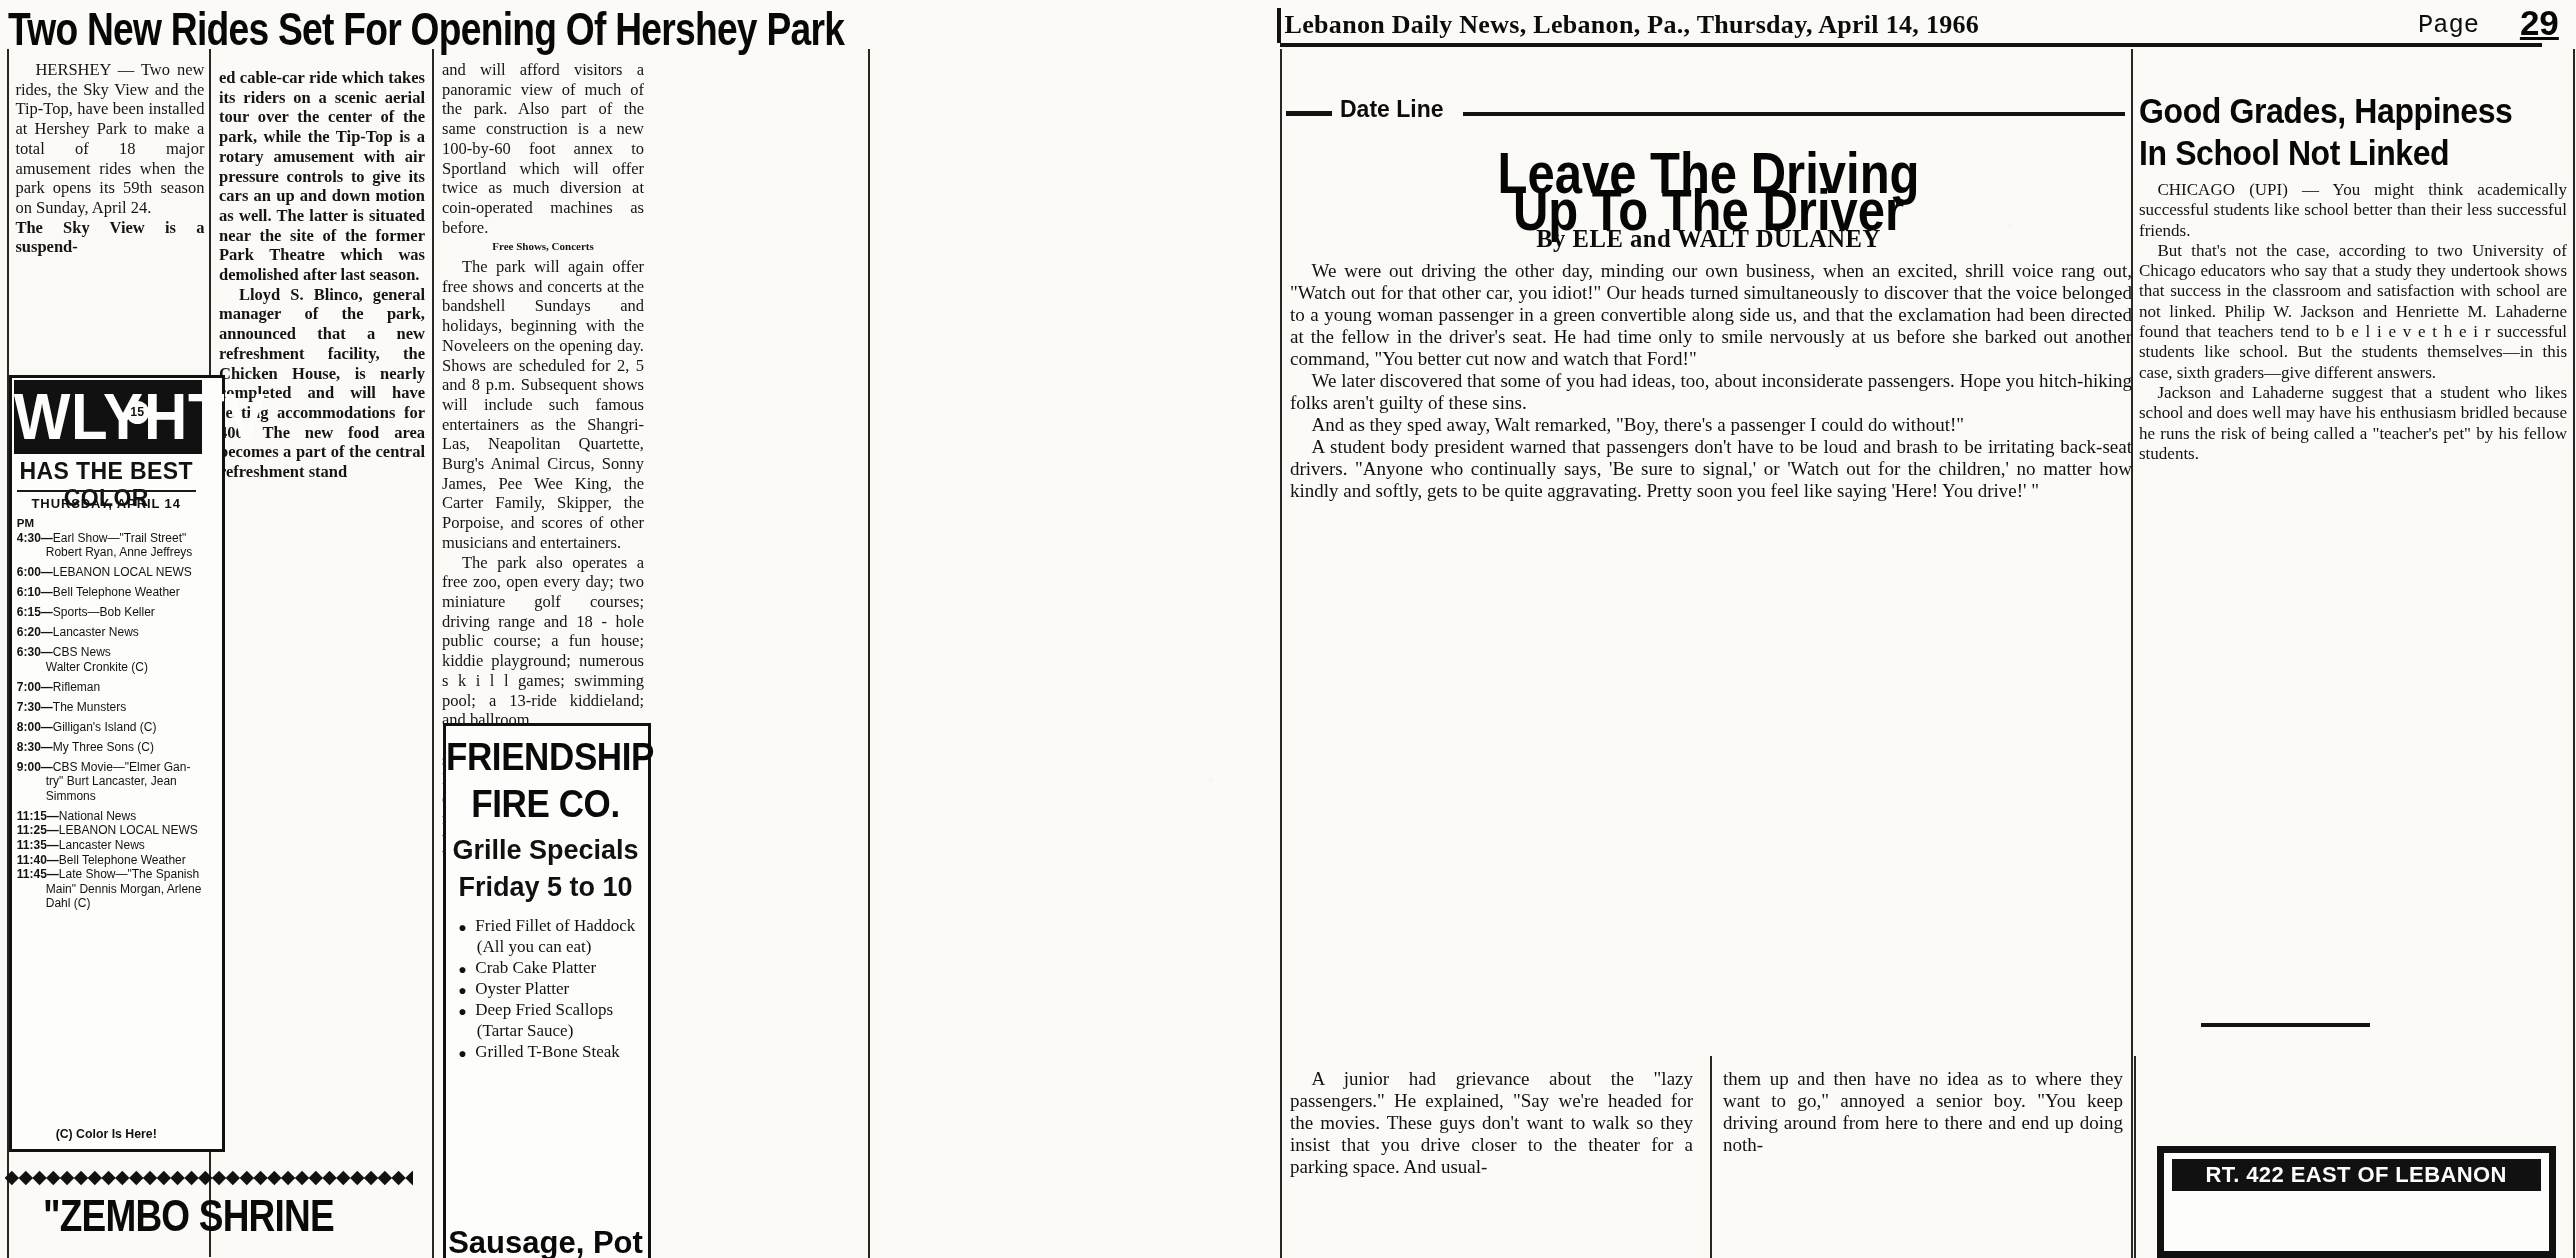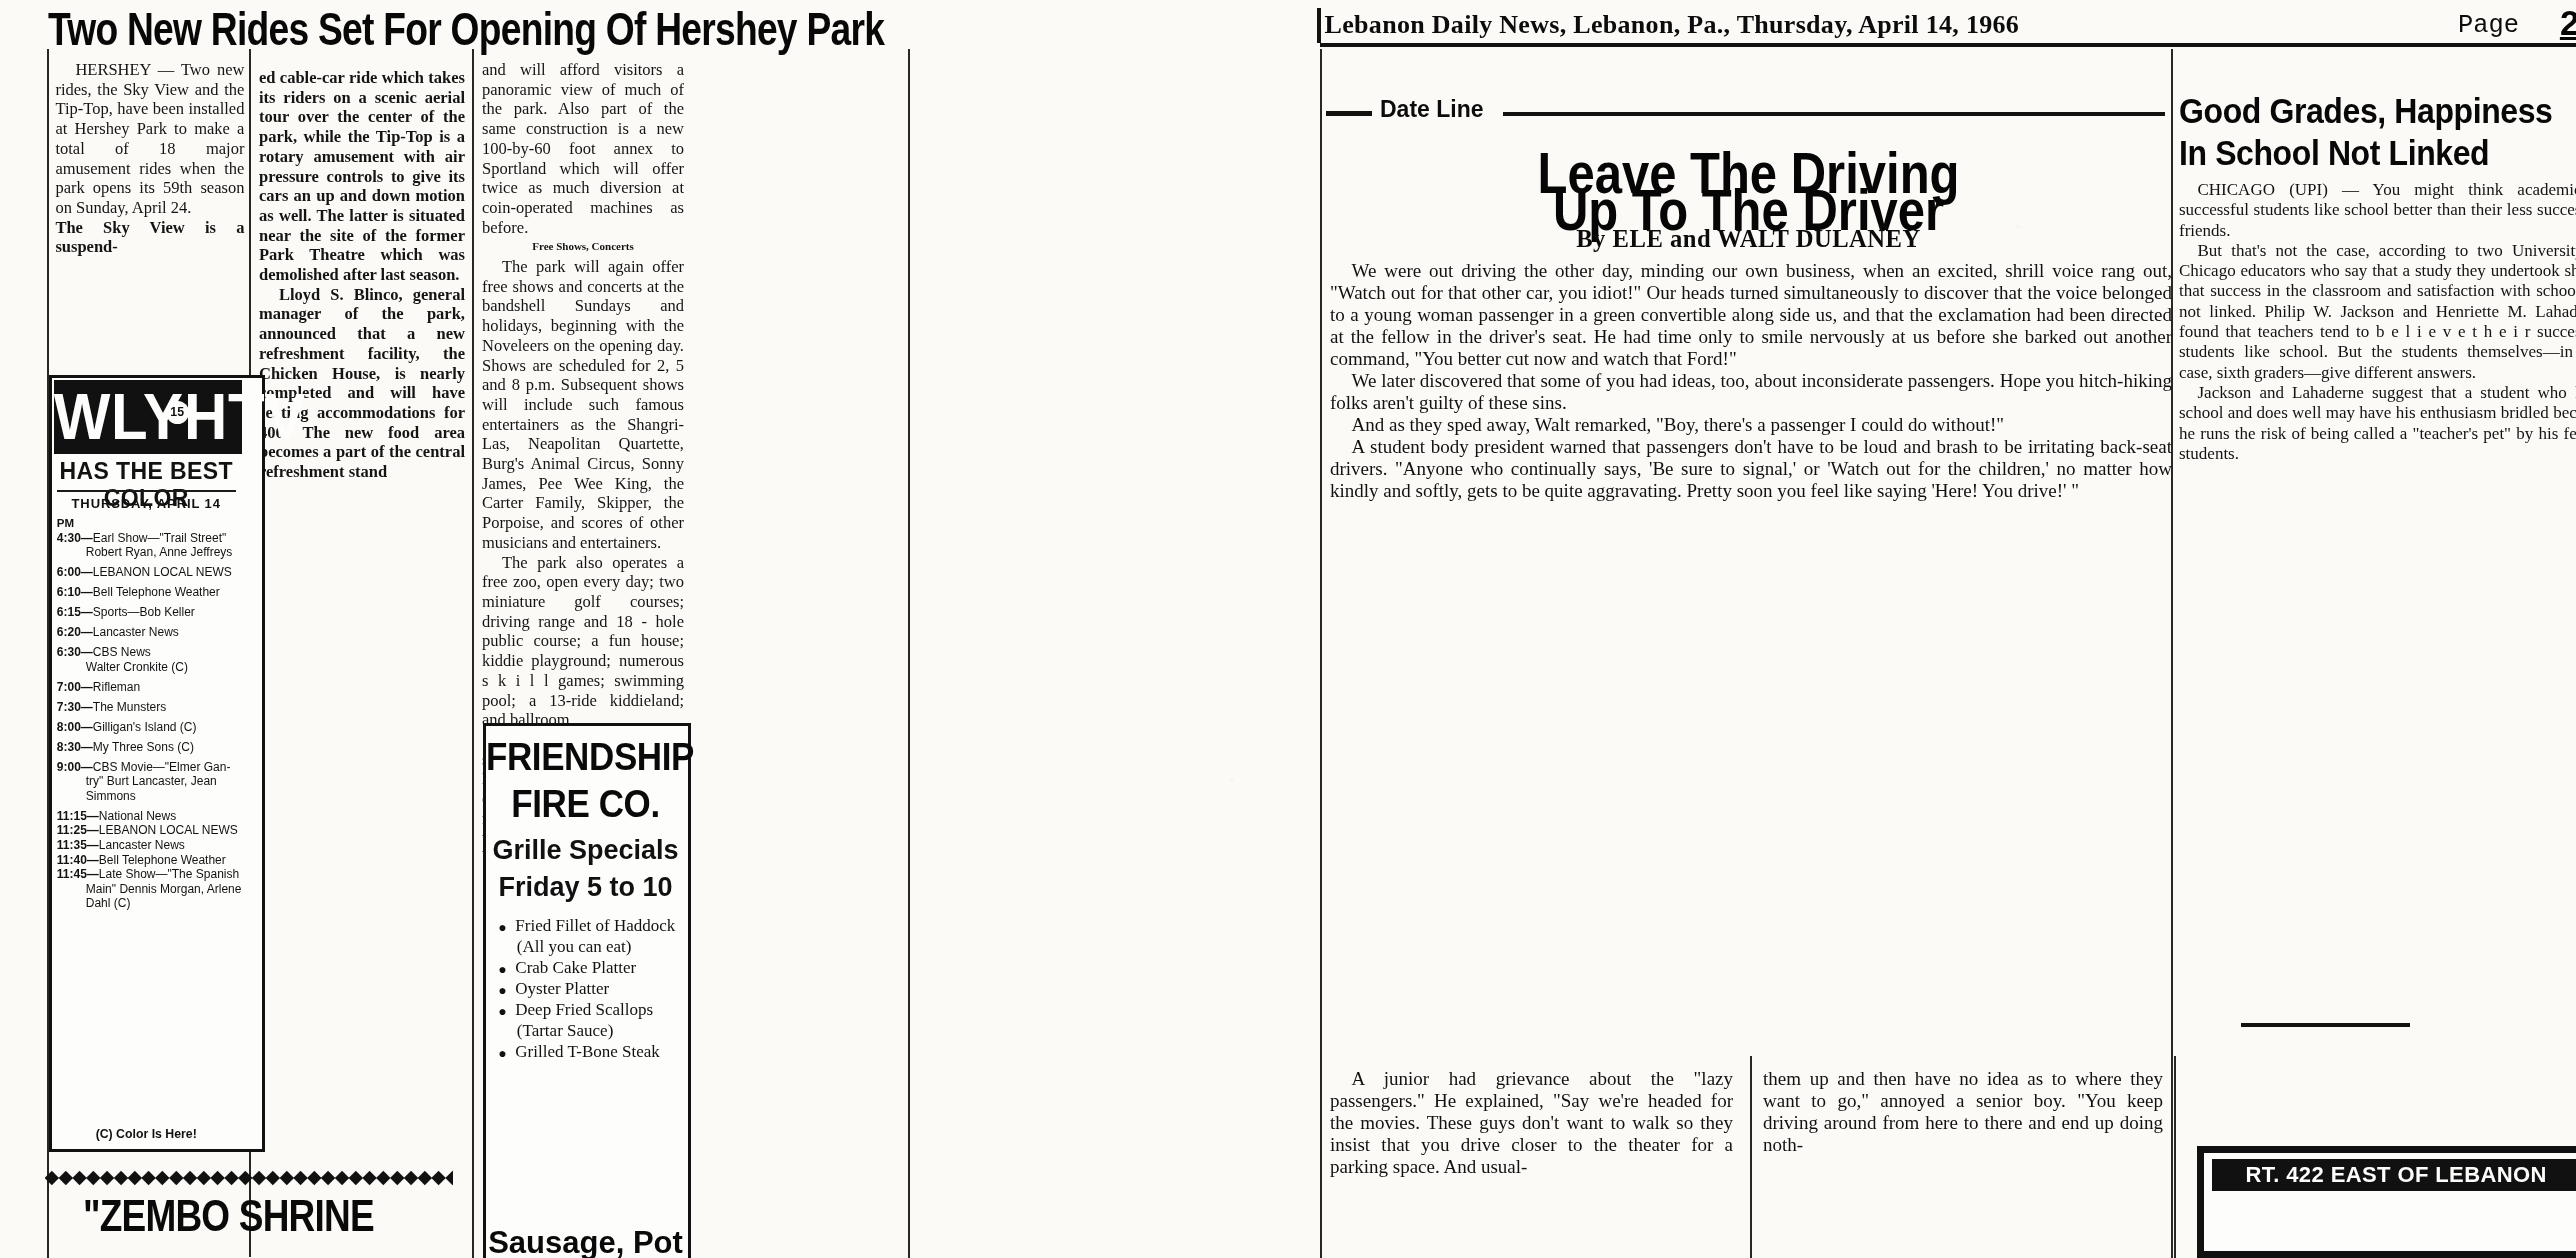--- a/index.html
+++ b/index.html
@@ -12,21 +12,20 @@
     position:relative;
   }
   
   .page{
     position:absolute;inset:0;
     background:
       radial-gradient(circle at 12% 30%, rgba(0,0,0,0.022) 0 1.5px, transparent 2.3px),
       radial-gradient(circle at 47% 62%, rgba(0,0,0,0.02) 0 1.5px, transparent 2.3px),
       radial-gradient(circle at 78% 18%, rgba(0,0,0,0.02) 0 1.5px, transparent 2.3px),
       #fbfaf7;
-    margin-left: 40px;
   }
 
   
   #left-headline{
     position:absolute;left:7.7px;top:4.6px;width:1200px;height:43px;
     font-family:"Liberation Sans", sans-serif;
     font-weight:700;
     font-size:40px;
     line-height:43px;
     letter-spacing:-0.8px;

